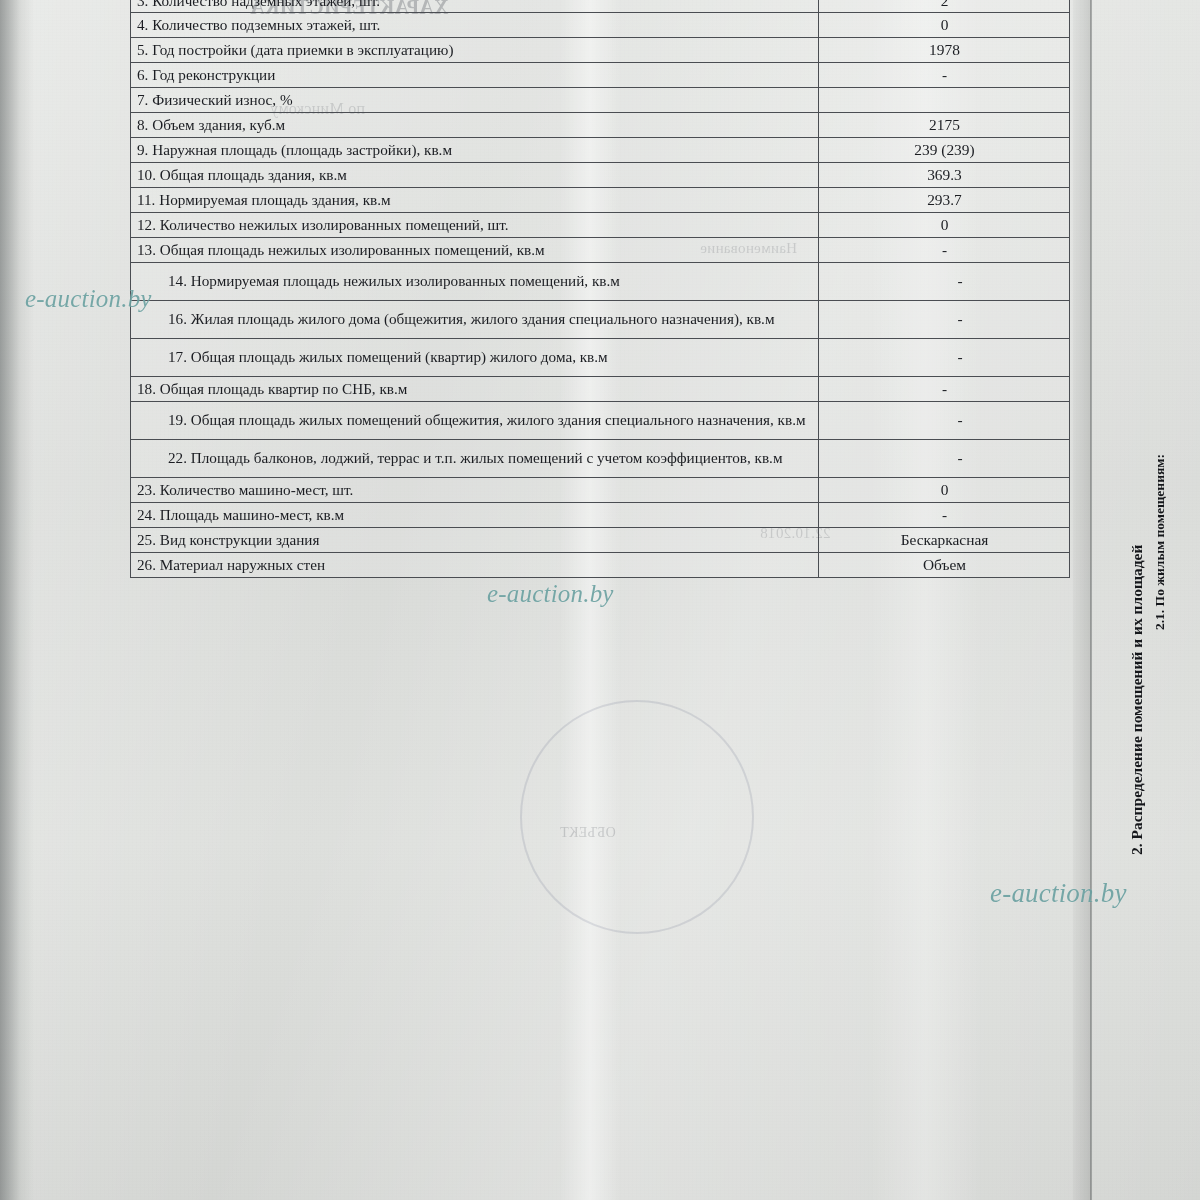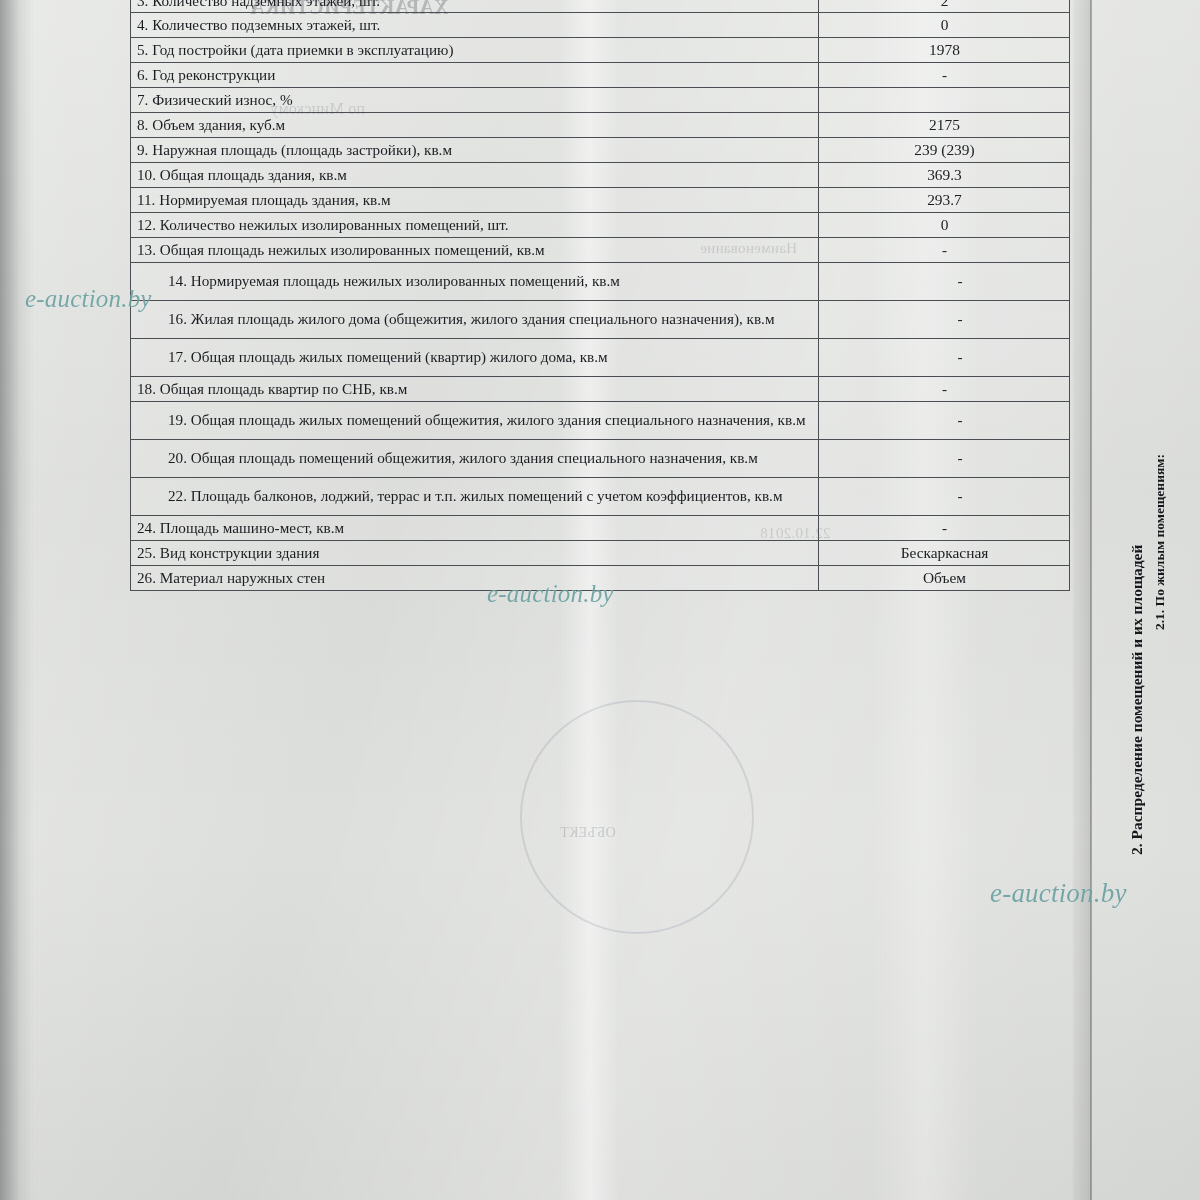--- a/index.html
+++ b/index.html
@@ -228,26 +228,26 @@
     </tr>
     <tr class="short">
       <td class="label">18. Общая площадь квартир по СНБ, кв.м</td>
       <td class="value">-</td>
     </tr>
     <tr class="tall">
       <td class="label">19. Общая площадь жилых помещений общежития, жилого здания специального назначения, кв.м</td>
       <td class="value">-</td>
     </tr>
     <tr class="tall">
-      <td class="label">20. Общая площадь помещений общежития, жилого здания специального назначения, кв.м</td>
-      <td class="value">-</td>
-    </tr>
-    <tr class="tall">
       <td class="label">22. Площадь балконов, лоджий, террас и т.п. жилых помещений с учетом коэффициентов, кв.м</td>
       <td class="value">-</td>
+    </tr>
+    <tr class="short">
+      <td class="label">23. Количество машино-мест, шт.</td>
+      <td class="value">0</td>
     </tr>
     <tr class="short">
       <td class="label">24. Площадь машино-мест, кв.м</td>
       <td class="value">-</td>
     </tr>
     <tr class="short">
       <td class="label">25. Вид конструкции здания</td>
       <td class="value">Бескаркасная</td>
     </tr>
     <tr class="short">

